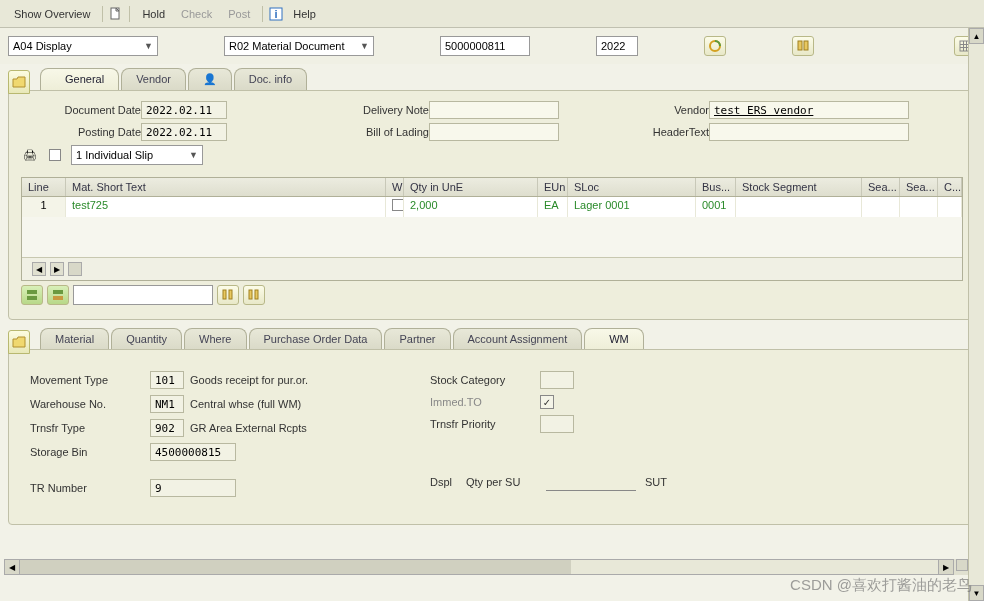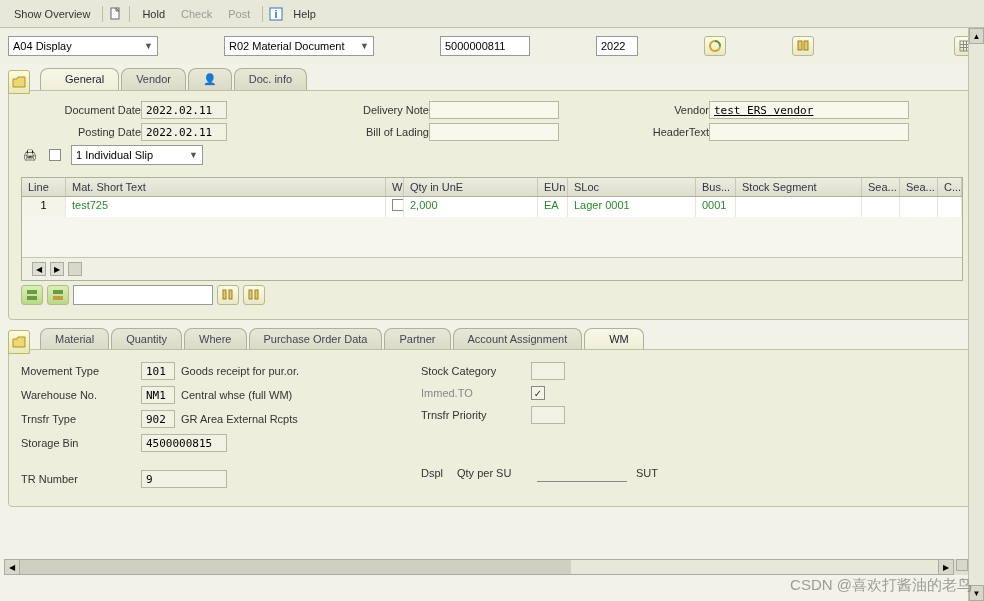--- a/index.html
+++ b/index.html
@@ -38,21 +38,21 @@
 .td { padding: 2px 6px; border-right: 1px solid #e8e8d8; overflow: hidden; white-space: nowrap; }
 .td.green { color: #2a8a2a; }
 .trow.empty { background: #f6f6ee; }
 .scroll-nav { padding: 4px 10px; display: flex; gap: 4px; align-items: center; background: #f0f0e4; border-top: 1px solid #c8c8b0; }
 .nav-btn { width: 14px; height: 14px; background: #e0e0d0; border: 1px solid #aaa; display: flex; align-items: center; justify-content: center; font-size: 8px; cursor: pointer; }
 .nav-track { width: 14px; height: 14px; background: #d8d8c8; border: 1px solid #aaa; }
 
 .filter-row { display: flex; gap: 4px; align-items: center; padding: 4px 0; }
 .filter-input { width: 140px; background: #fff; border: 1px solid #999; height: 20px; }
 
-.bottom-panel { background: #eeeedc; border: 1px solid #c0c0a8; padding: 12px; border-radius: 0 4px 4px 4px; }
+.bottom-panel { background: #eeeedc; border: 1px solid #c0c0a8; padding: 21px; border-radius: 0 4px 4px 4px; }
 .bp-row { display: flex; align-items: center; margin-bottom: 6px; }
 .bp-label { width: 120px; color: #333; }
 .bp-val { background: #f2f2e4; border: 1px solid #b8b8a0; height: 18px; padding: 0 4px; display: flex; align-items: center; font-family: monospace; min-width: 34px; }
 .bp-desc { margin-left: 6px; color: #333; }
 .chk { width: 14px; height: 14px; border: 1px solid #888; background: #f4f4e8; display: inline-flex; align-items: center; justify-content: center; }
 .chk.on::after { content: "✓"; font-size: 10px; color: #333; }
 .immed { color: #888; }
 
 .hscroll { position: absolute; bottom: 26px; left: 4px; right: 16px; height: 16px; display: flex; background: #e0e0d0; }
 .hscroll .arr { width: 16px; background: #d8d8c8; border: 1px solid #aaa; display: flex; align-items: center; justify-content: center; font-size: 8px; cursor: pointer; }

